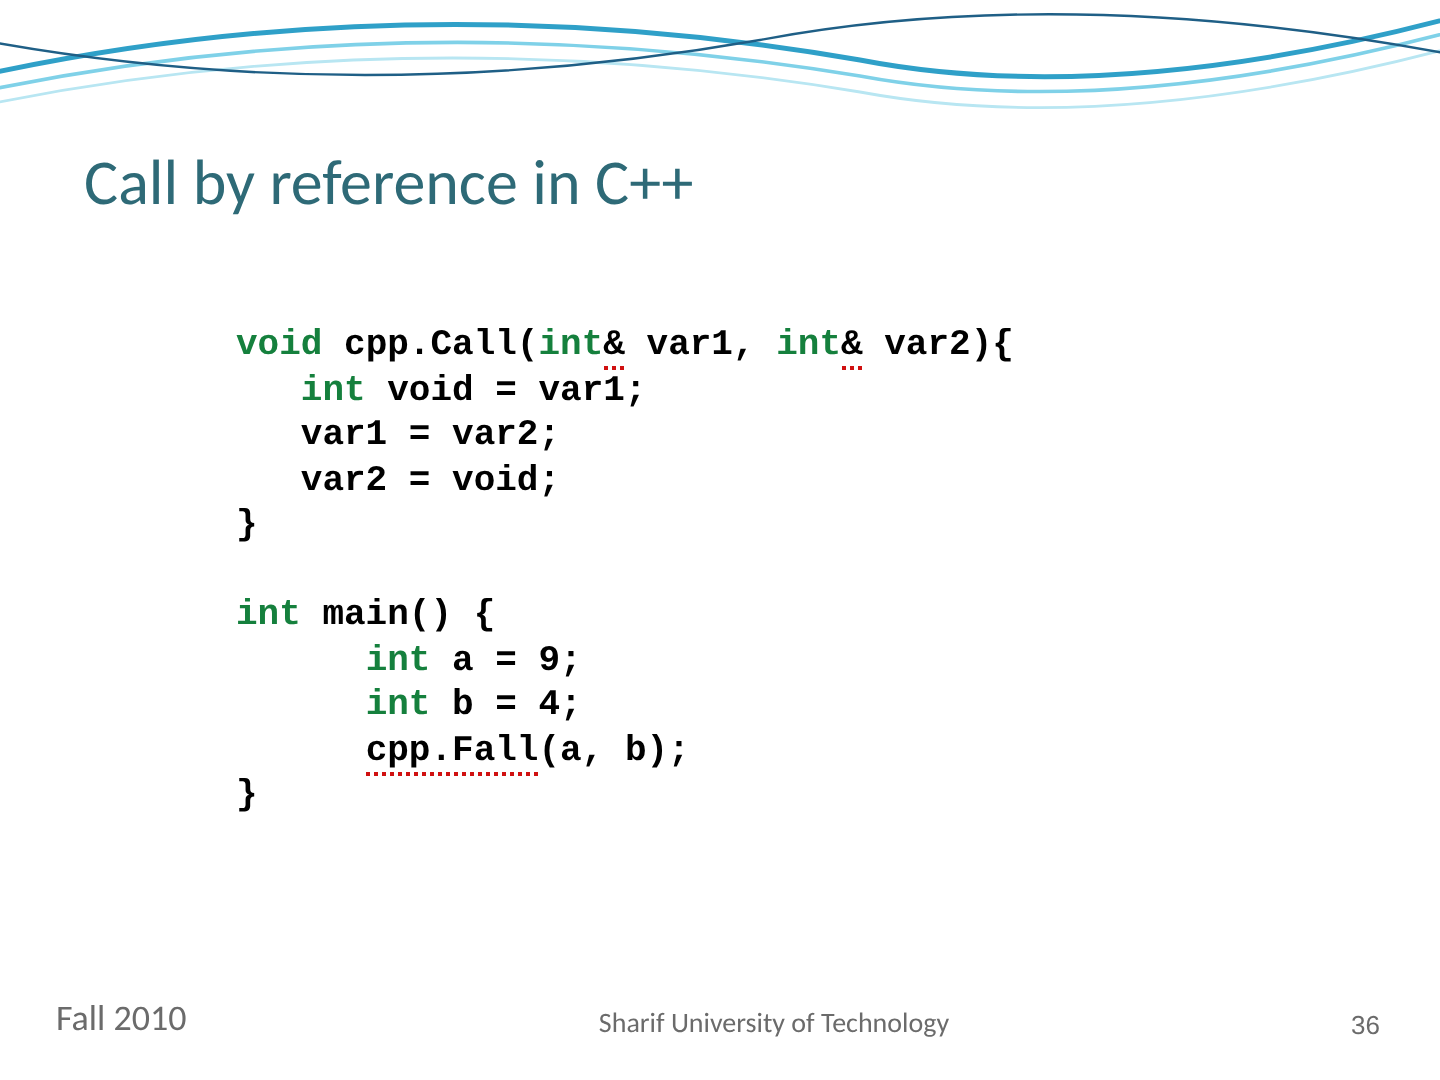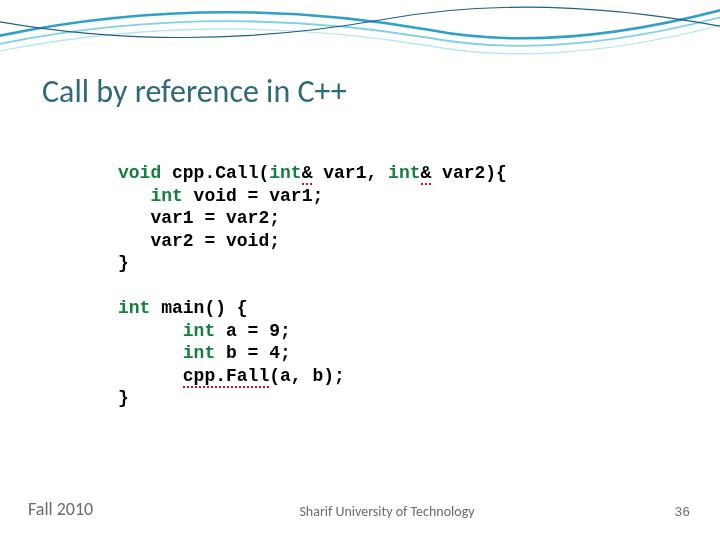--- a/index.html
+++ b/index.html
@@ -60,21 +60,21 @@
     font-family: Calibri, Arial, sans-serif;
     text-align:center;
     margin-left:27px;
   }
   .footer-right {
     position: absolute;
     right: 30px;
     bottom: 20px;
     font-size: 13px;
     color: #6b6b6b;
-    font-family: Liberation Mono, monospace;
+    font-family: Liberation Sans, sans-serif;
   }
 </style>
 </head>
 <body>
 
 <svg class="swoosh" viewBox="0 0 720 70" preserveAspectRatio="none">
   <path d="M -20 40 Q 200 -10 430 30 Q 560 55 740 5" stroke="#2fa0c8" stroke-width="2.5" fill="none"></path>
   <path d="M -20 48 Q 200 0 430 38 Q 560 62 740 12" stroke="#7fd1e8" stroke-width="1.8" fill="none"></path>
   <path d="M -20 55 Q 200 8 430 46 Q 560 70 740 20" stroke="#b8e6f2" stroke-width="1.4" fill="none"></path>
   <path d="M -10 20 Q 180 55 380 20 Q 540 -10 740 30" stroke="#1f5f86" stroke-width="1.2" fill="none"></path>

